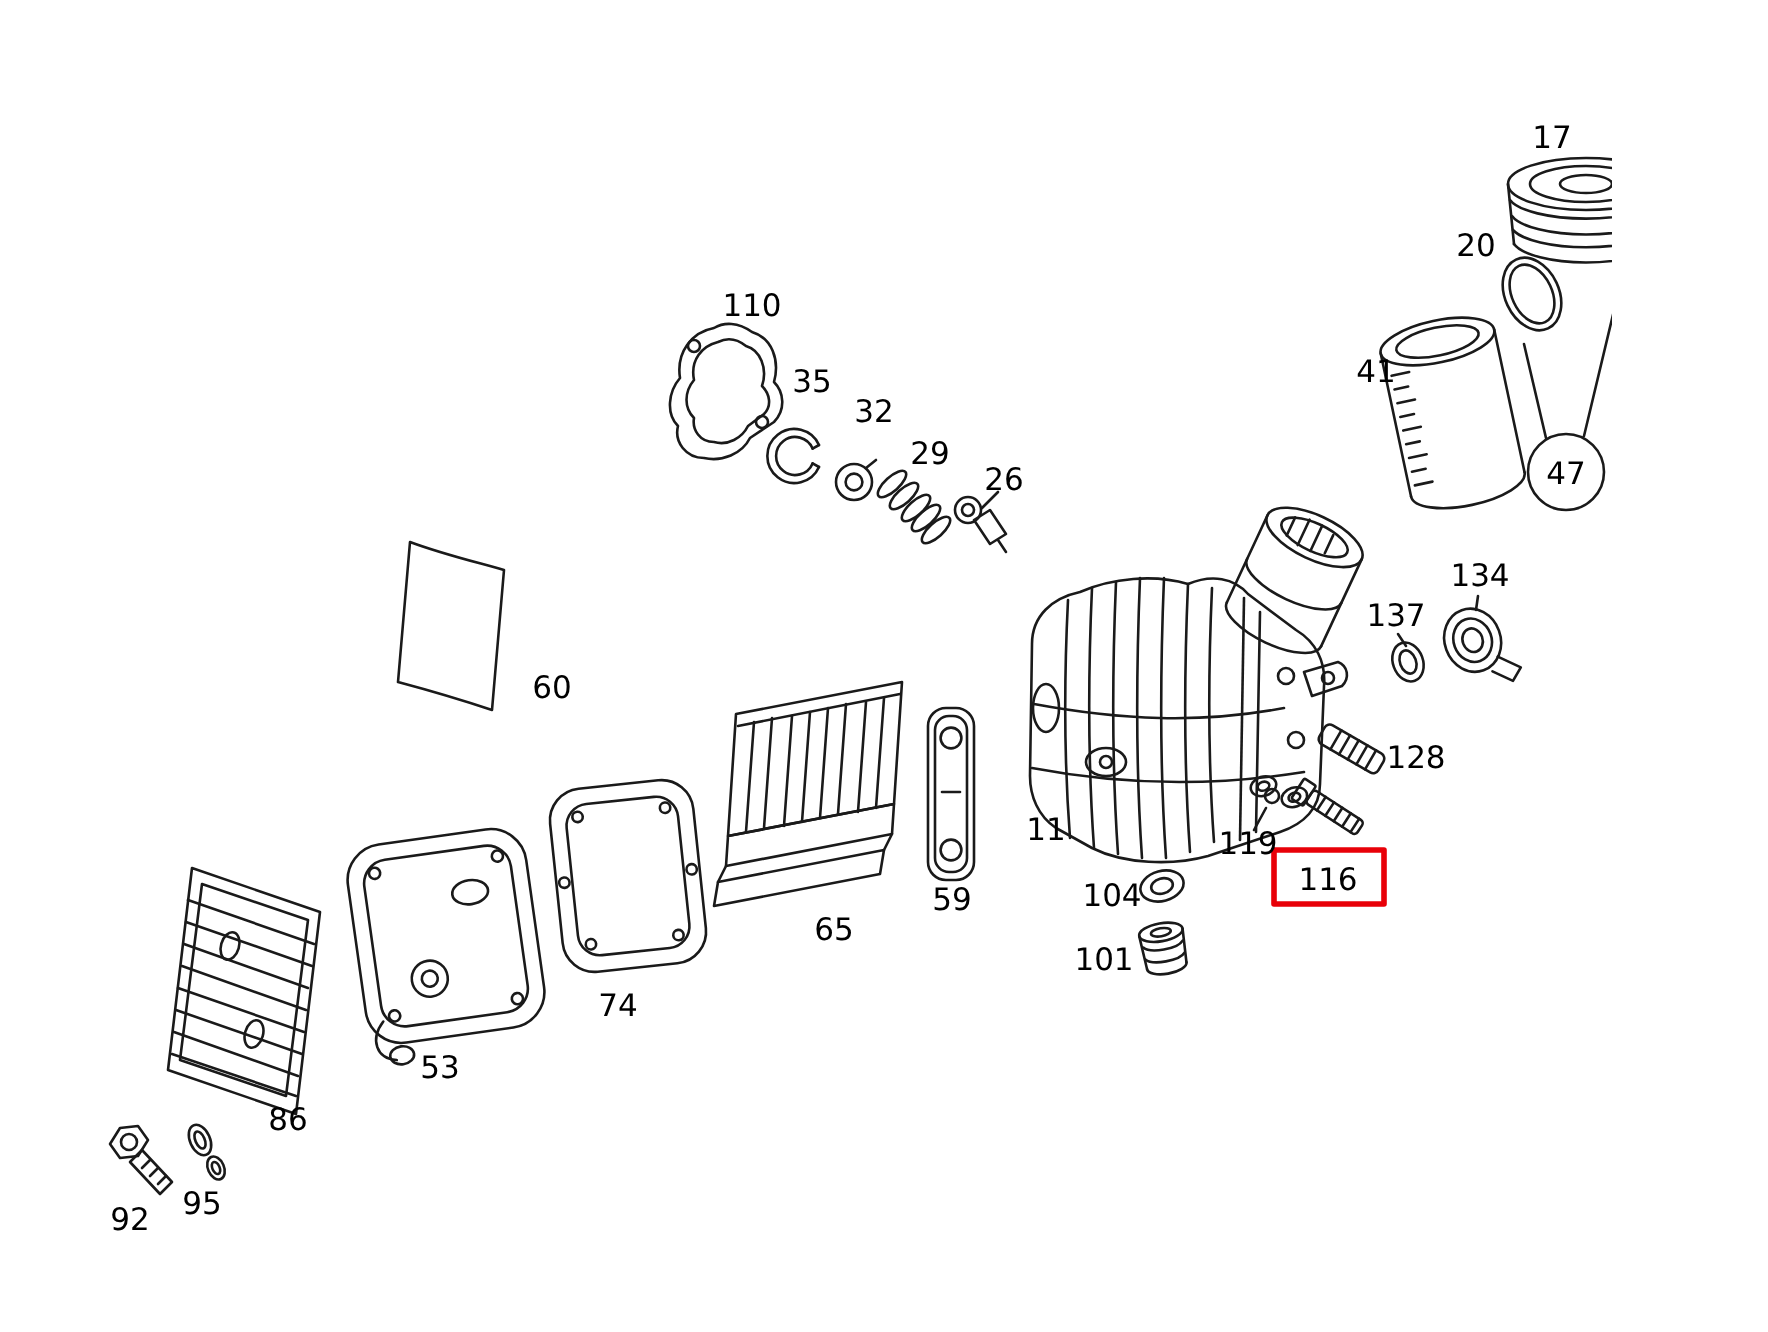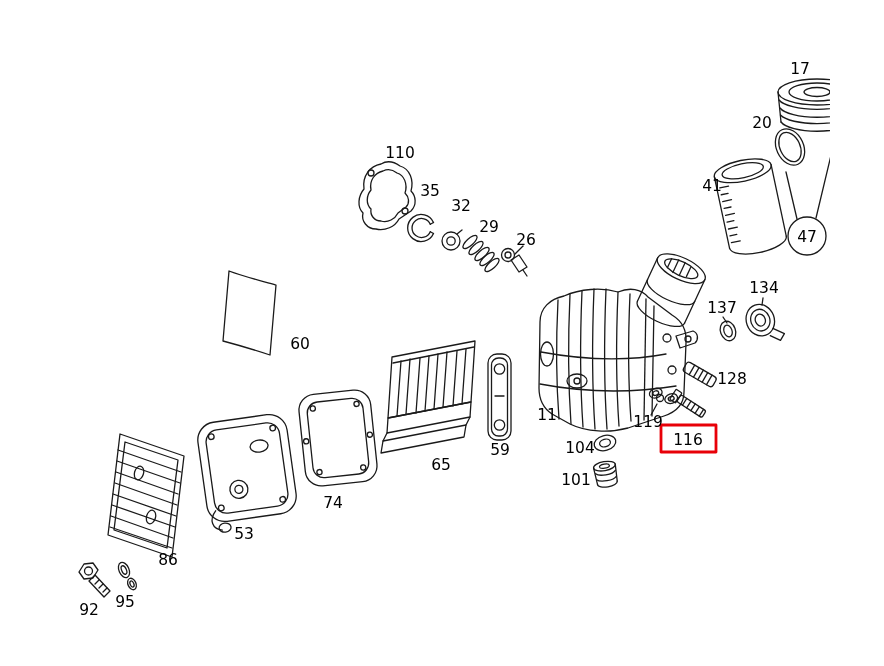--- a/index.html
+++ b/index.html
@@ -1,16 +1,16 @@
 <!DOCTYPE html>
 <html><head>
 <meta charset="utf-8">
 <style>
   html,body{margin:0;padding:0;background:#ffffff;}
-  .stage{position:relative;width:806px;height:666px;background:#ffffff;overflow:hidden;padding-left:24px;}
+  .stage{position:relative;width:806px;height:666px;background:#ffffff;overflow:hidden;}
   svg{display:block;}
   .art{stroke:#1a1a1a;fill:none;stroke-width:1.3;stroke-linecap:round;stroke-linejoin:round;}
   .lbl{font-family:"DejaVu Sans","Liberation Sans",sans-serif;font-size:15.5px;fill:#000000;text-anchor:middle;stroke:none;}
 </style>
 </head>
 <body>
 
 <div class="stage">
 <svg width="884" height="666" viewBox="0 0 884 666" xmlns="http://www.w3.org/2000/svg">
 

